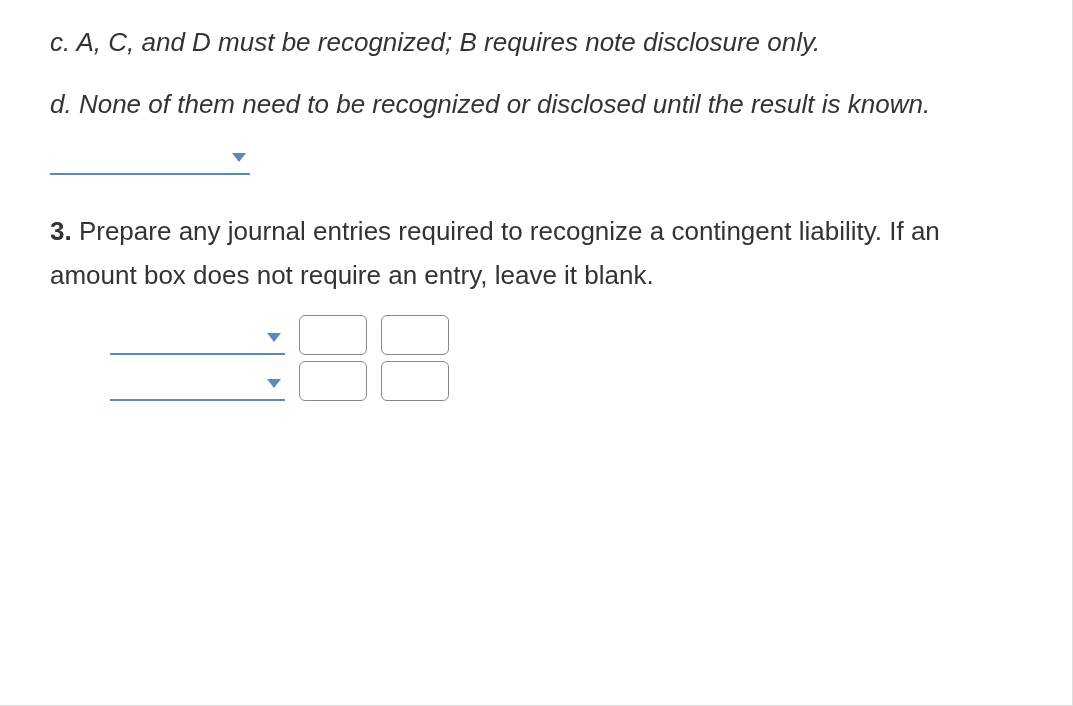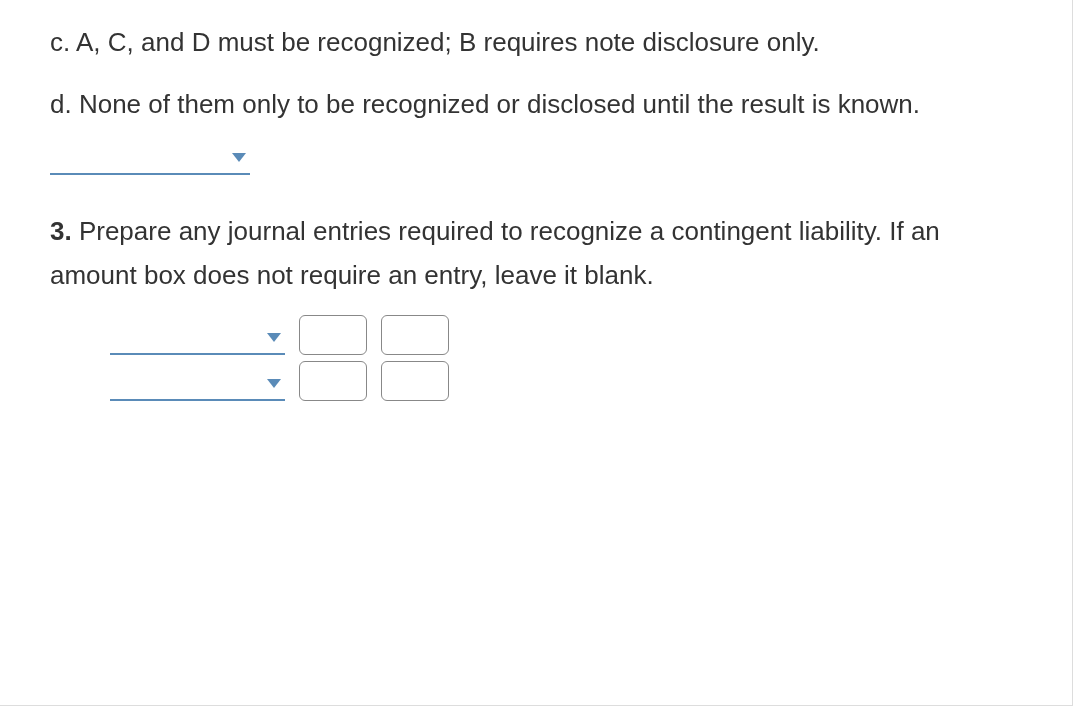--- a/index.html
+++ b/index.html
@@ -14,20 +14,21 @@
       background: #fff;
       width: 1073px;
       height: 706px;
       padding: 20px 50px 20px 50px;
       line-height: 1.7;
       border-right: 1px solid #ddd;
       border-bottom: 1px solid #ddd;
     }
     .option {
       margin-bottom: 18px;
+      font-style: italic;
     }
     .question {
       margin-top: 12px;
       margin-bottom: 18px;
     }
     .bold {
       font-weight: bold;
     }
     .dropdown-row {
       margin-top: 10px;
@@ -72,21 +73,21 @@
     }
   </style>
 </head>
 <body>
 
 <div class="option">
   <span>c. A, C, and D must be recognized; B requires note disclosure only.</span>
 </div>
 
 <div class="option">
-  <span>d. None of them only to be recognized or disclosed until the result is known.</span>
+  <span>d. None of them need to be recognized or disclosed until the result is known.</span>
 </div>
 
 <div class="dropdown-row">
   <div class="dropdown">
     <div class="caret"></div>
   </div>
 </div>
 
 <div class="question">
   <span class="bold">3.</span><span> Prepare any journal entries required to recognize a contingent liability. If an amount box does not require an entry, leave it blank.</span>

